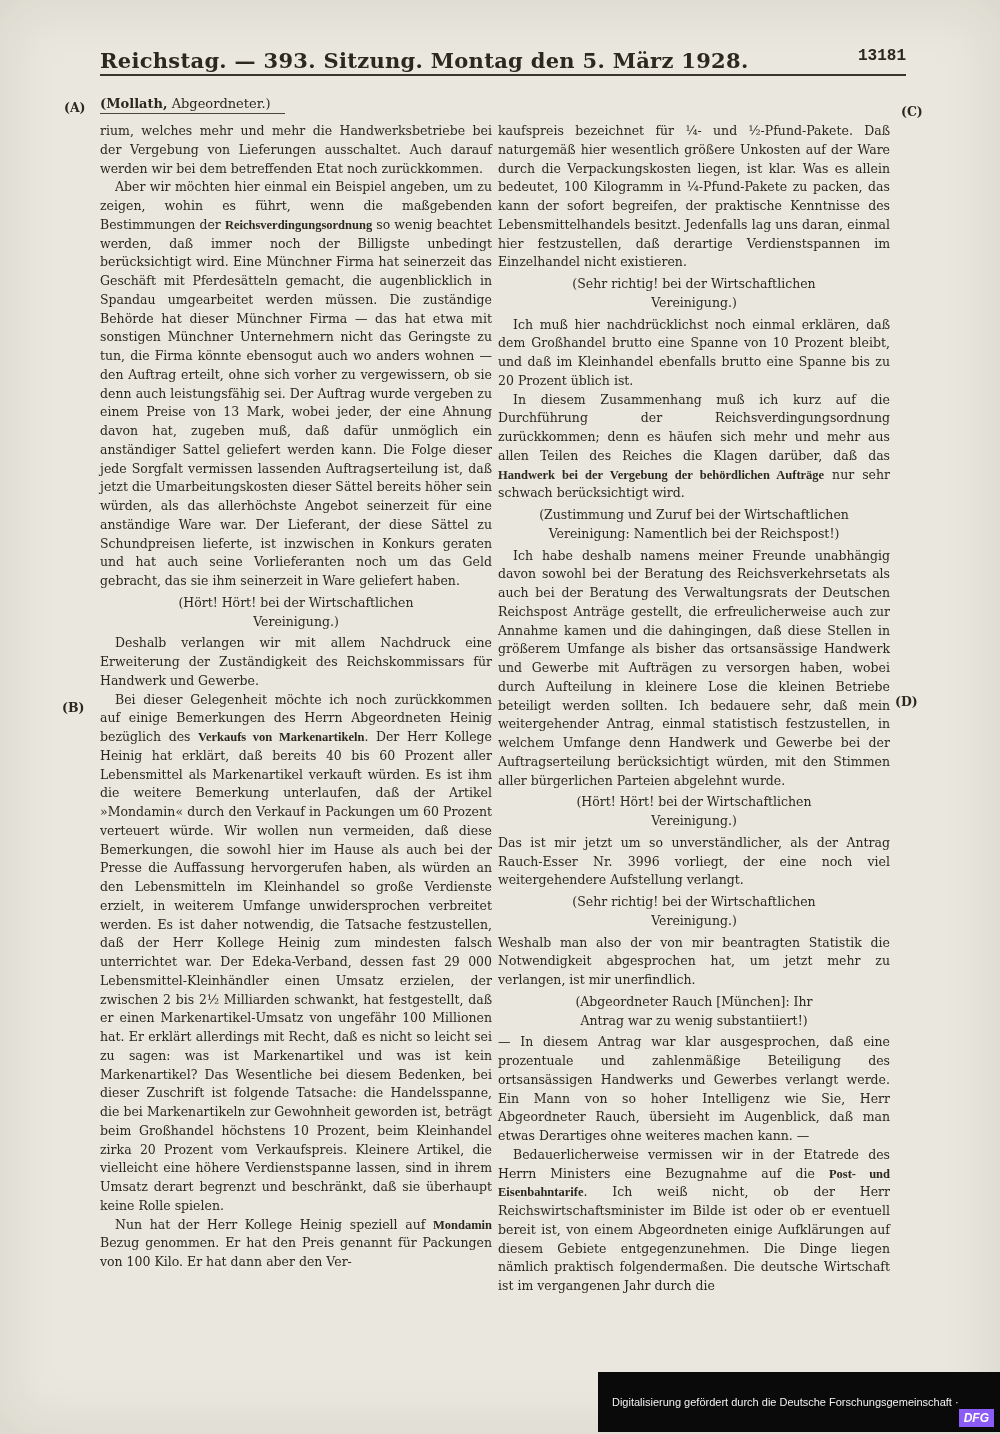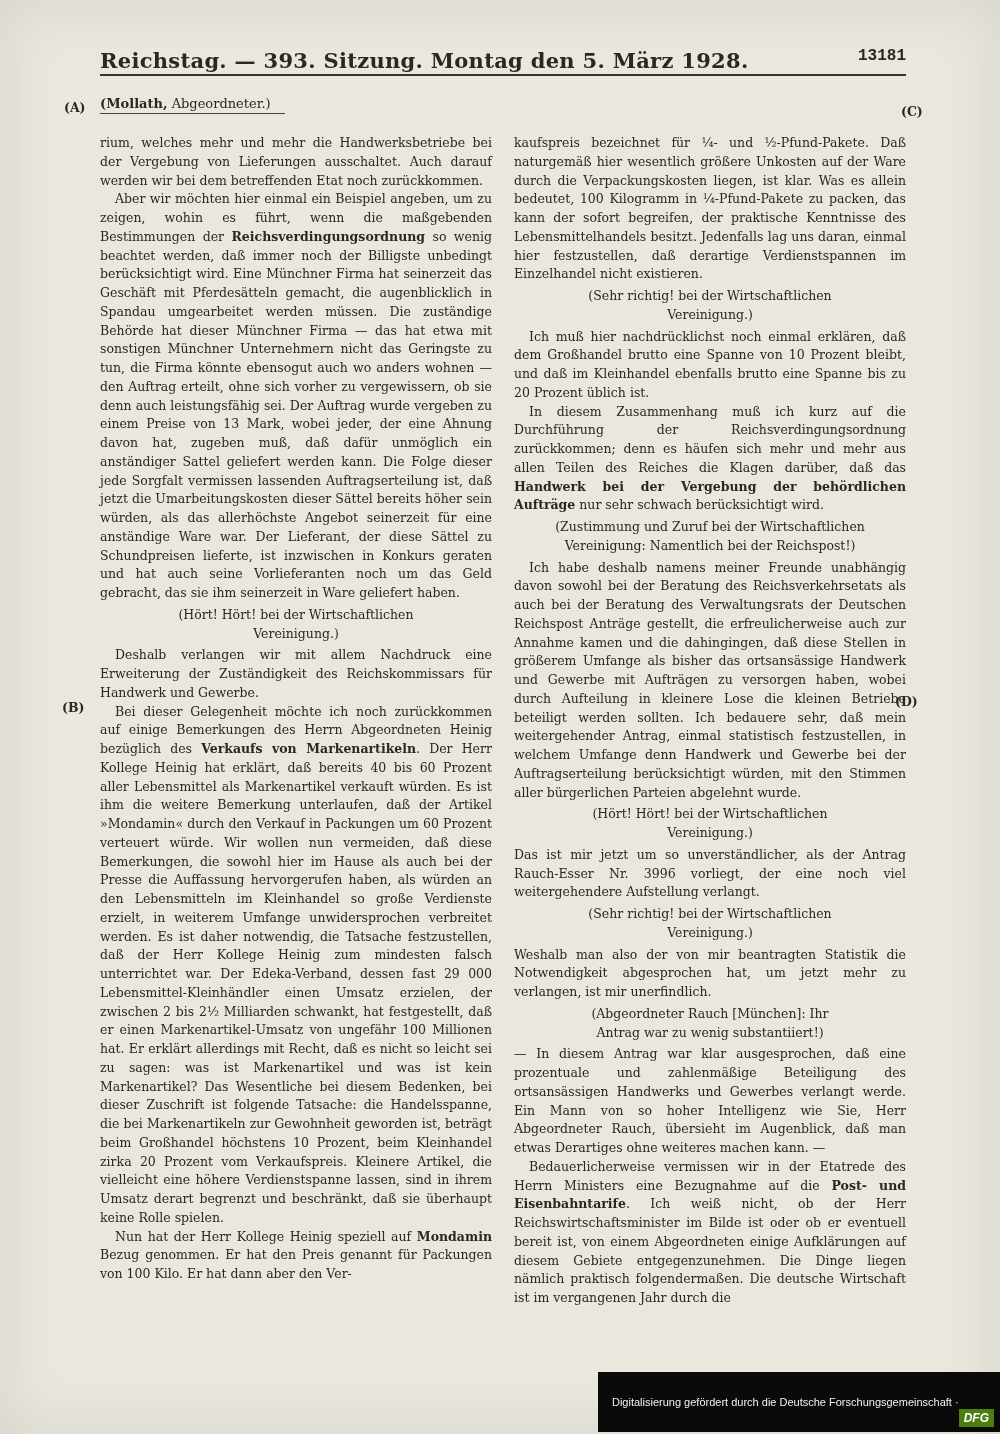--- a/index.html
+++ b/index.html
@@ -20,58 +20,58 @@
     position:absolute; left:0; right:0; text-align:left;
     font-weight:bold; font-size:21px; letter-spacing:0.3px;
   }
   .page-number { position:absolute; right:0; top:-1px; font-weight:bold; font-size:16px;font-family:Liberation Mono, monospace; }
   .header-rule { border:0; border-top:2px solid #3a342a; margin-top:6px; }
 
   .speaker { margin-top:20px; font-size:13px; }
   .speaker .b { font-weight:bold; }
   .speaker-rule { border:0; border-top:1px solid #4a443a; width:185px; margin:2px 0 2px 0; }
 
-  .columns { display:flex; gap:22px; margin-top:20px; }
+  .columns { display:flex; gap:6px; margin-top:8px; }
   .col {
     width:392px;
     font-size:12.5px;
     line-height:1.5;
     text-align:justify;
     hyphens:auto;
   }
   .col p.para { margin:0; }
   .col p.indent { text-indent:15px; }
   .col p.interjection {
     text-align:center;
     max-width:262px;
     margin:3px auto;
   }
   .col p.interjection.wide { max-width:335px; }
-  .bold { font-weight:bold; }
+  .bold { font-weight:bold;font-family:Liberation Serif, serif; }
 
   .margin-marker {
     position:absolute;
     font-weight:bold;
     font-size:12.5px;
   }
   .marker-a { left:64px; top:100px; }
   .marker-b { left:62px; top:700px; }
   .marker-c { left:901px; top:104px; }
   .marker-d { left:895px; top:694px; }
 
   .footer-bar {
     position:absolute; right:0; bottom:2px;
     background:#0a0a0a; color:#f2f2f2;
     display:flex; align-items:center; 
     padding:5px 6px 5px 14px;
     font-family:"Liberation Sans", sans-serif;
     font-size:11px;
   }
   .dfg-logo {
-    background:#4d7c0f; color:#ffffff;
+    background:#8b5cf6; color:#ffffff;
     font-weight:bold; font-style:italic;
     font-size:12px; line-height:1;
     padding:3px 5px;
     margin-top:32px;
   }
 </style>
 </head>
 <body>
 
 <div class="page">

